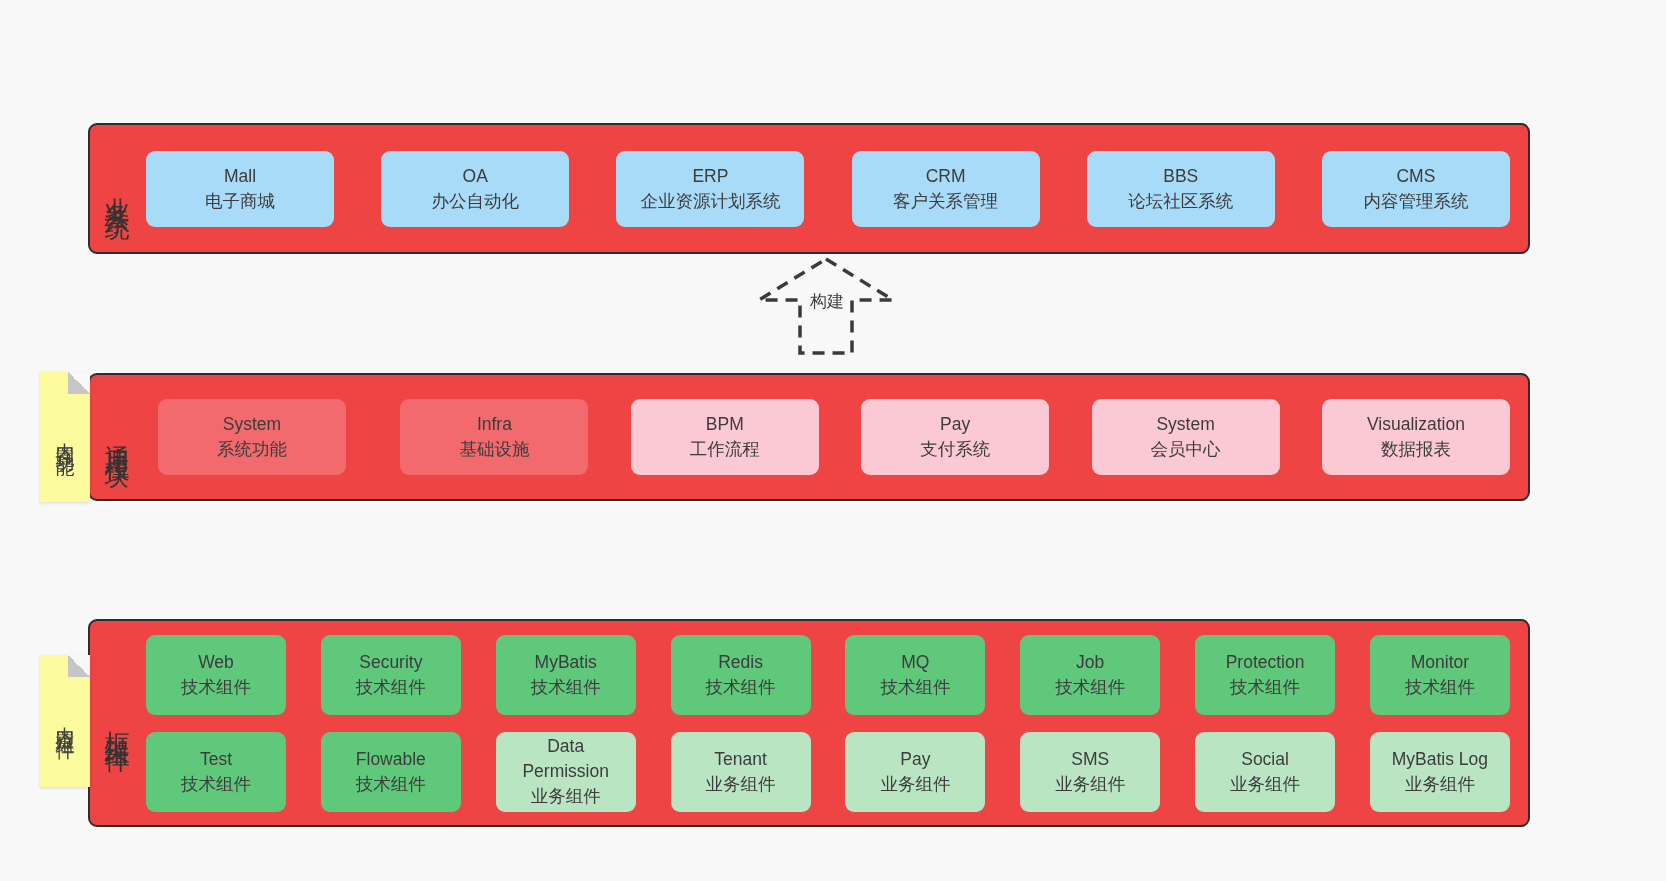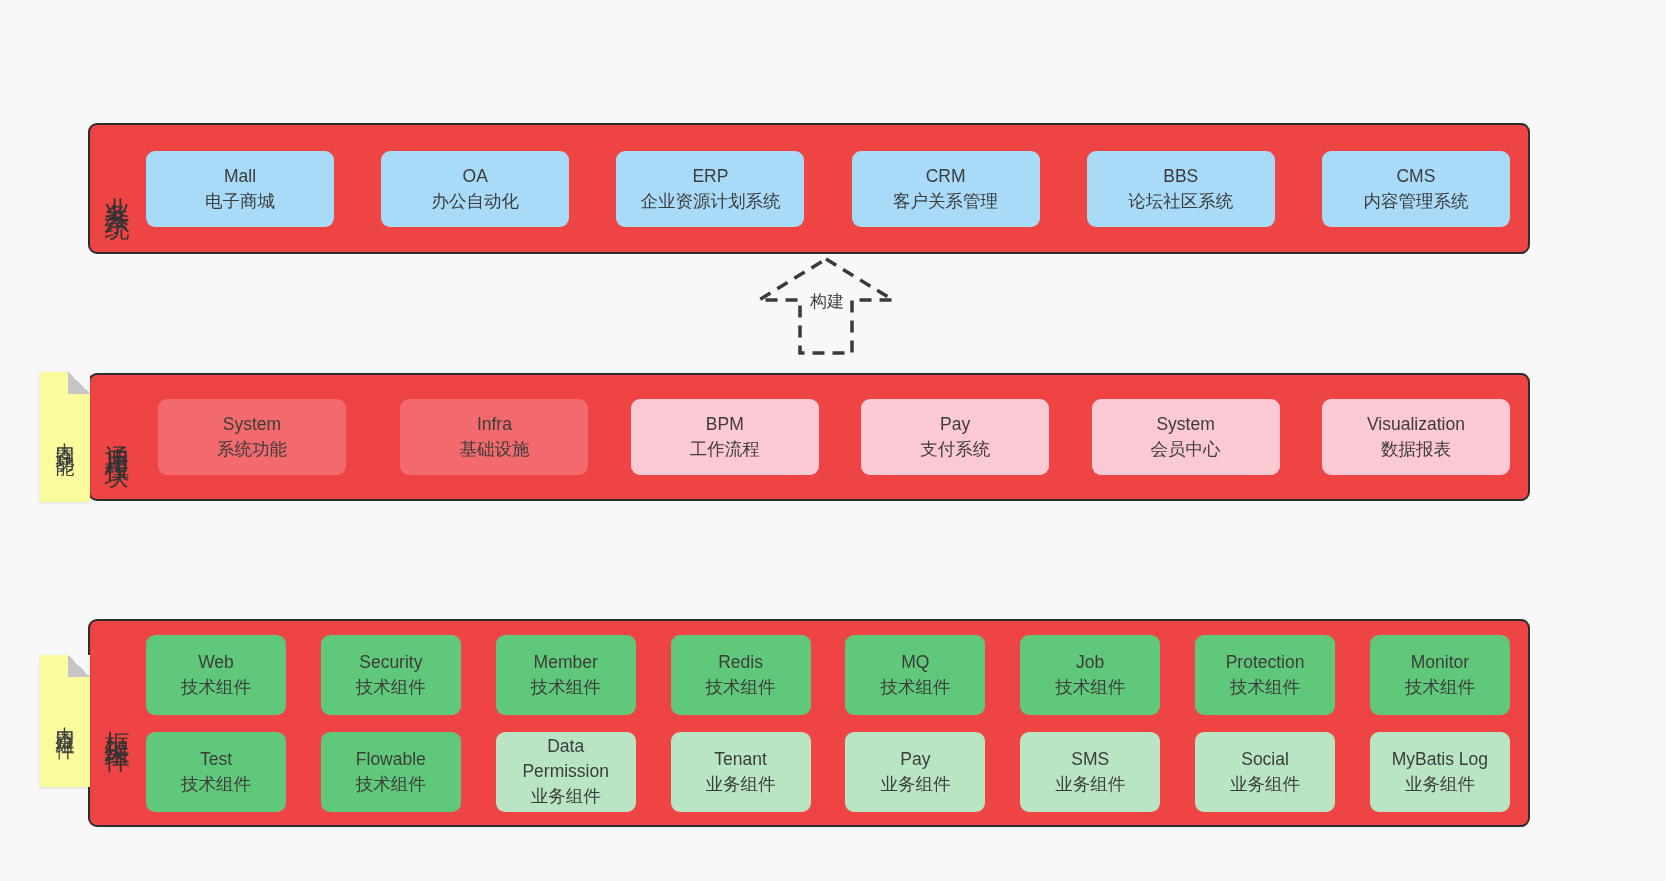--- a/index.html
+++ b/index.html
@@ -159,21 +159,21 @@
       <div class="row">
         <div class="box w140 green">
           <span class="t">Web</span>
           <span class="s">技术组件</span>
         </div>
         <div class="box w140 green">
           <span class="t">Security</span>
           <span class="s">技术组件</span>
         </div>
         <div class="box w140 green">
-          <span class="t">Member</span>
+          <span class="t">MyBatis</span>
           <span class="s">技术组件</span>
         </div>
         <div class="box w140 green">
           <span class="t">Redis</span>
           <span class="s">技术组件</span>
         </div>
         <div class="box w140 green">
           <span class="t">MQ</span>
           <span class="s">技术组件</span>
         </div>

